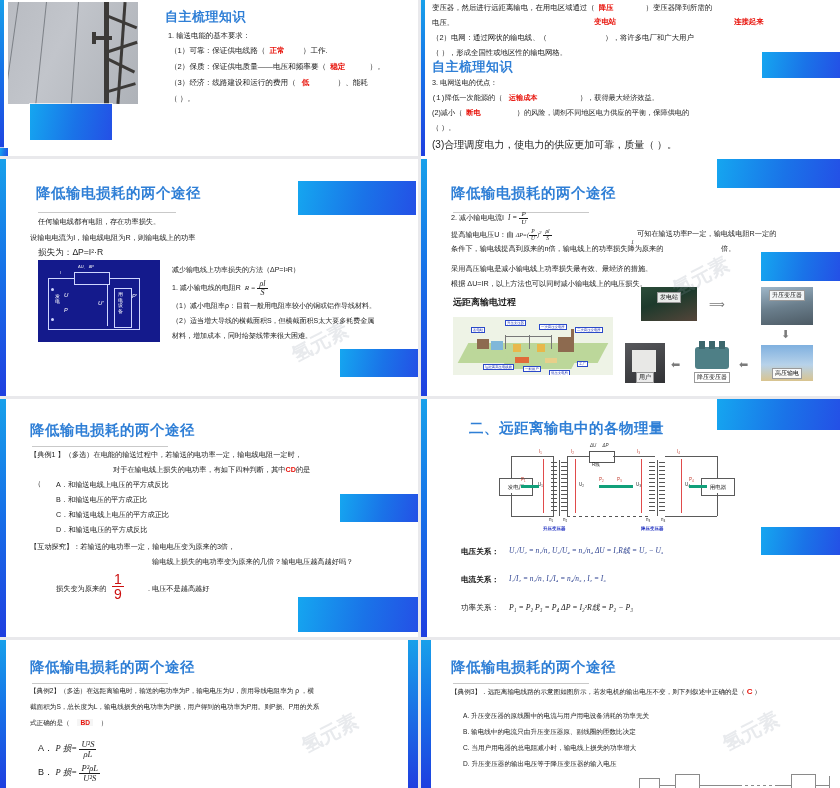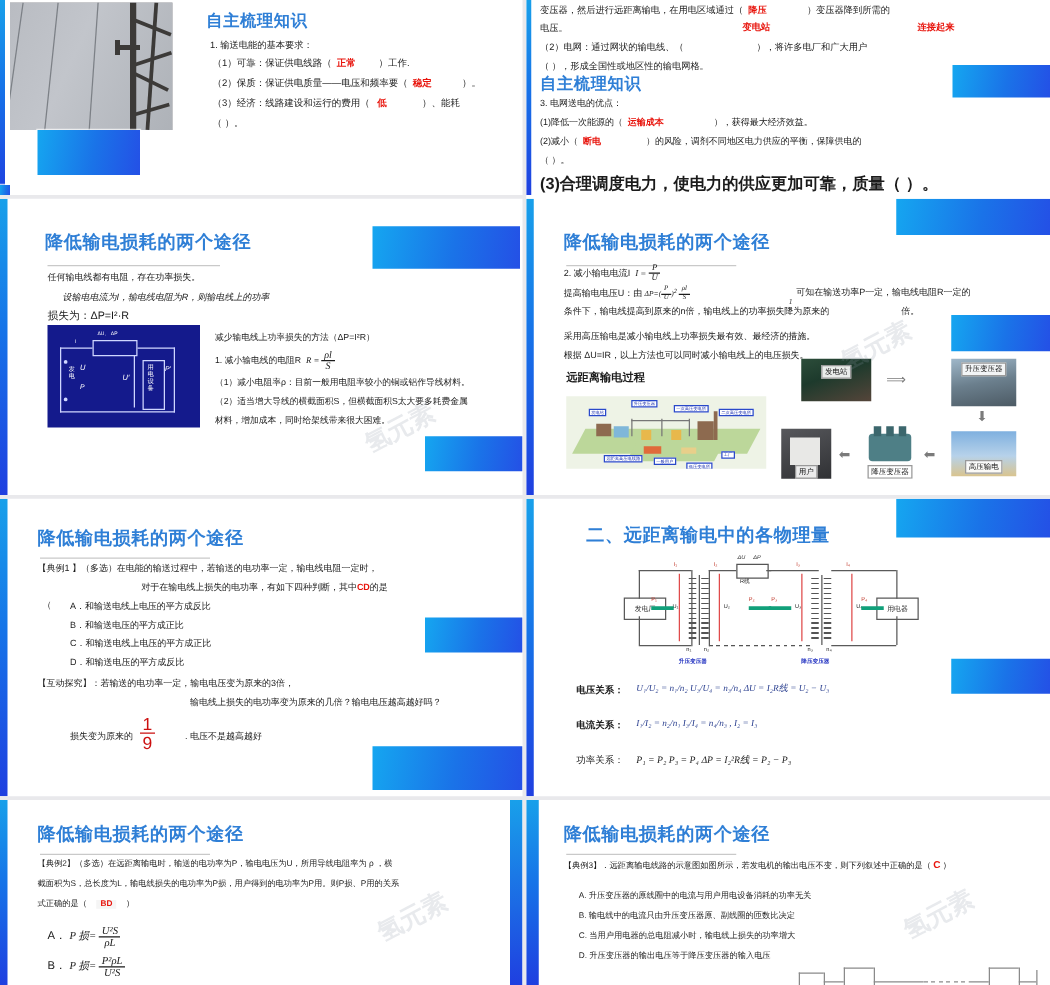--- a/index.html
+++ b/index.html
@@ -128,47 +128,47 @@
       <span>），将许多电厂和广大用户</span>
     </div>
 
     <div class="txt" style="left:11px;top:48px;font-size:7.4px;">（                ），形成全国性或地区性的输电网格。</div>
 
     <div class="title" style="left:11px;top:58px;font-size:13px;">自主梳理知识</div>
     <div class="blk" style="left:341px;top:52px;width:78px;height:26px;"></div>
 
     <div class="txt" style="left:11px;top:78px;font-size:7.2px;">3. 电网送电的优点：</div>
 
-    <div class="txt" style="left:11px;top:93px;font-size:7.2px;">
+    <div class="txt" style="left:11px;top:93px;font-size:7.2px;font-family:Liberation Mono, monospace;">
       <span>(1)降低一次能源的（</span>
       <span class="red" style="margin:0 38px 0 2px;">运输成本</span>
       <span>），获得最大经济效益。</span>
     </div>
 
     <div class="txt" style="left:11px;top:108px;font-size:7.2px;">
       <span>(2)减小（</span>
       <span class="red" style="margin:0 34px 0 2px;">断电</span>
       <span>）的风险，调剂不同地区电力供应的平衡，保障供电的</span>
     </div>
 
     <div class="txt" style="left:11px;top:123px;font-size:7.2px;">（            ）。</div>
     <div class="txt red" style="left:212px;top:122px;font-size:7.2px;margin-top:40px;">更高</div>
 
-    <div class="txt" style="left:11px;top:138px;font-size:13px;font-weight:bold;">(3)合理调度电力，使电力的供应更加可靠，质量（                 ）。</div>
+    <div class="txt" style="left:11px;top:138px;font-size:10px;">(3)合理调度电力，使电力的供应更加可靠，质量（                 ）。</div>
   </div>
 
   <div class="slide" style="left:0;top:159px;width:418px;height:237px;">
     <div class="lstrip" style="height:237px;"></div>
 
     <div class="title" style="left:36px;top:25px;font-size:14.5px;">降低输电损耗的两个途径</div>
     <div class="rule" style="left:38px;top:53px;width:138px;"></div>
     <div class="blk" style="left:298px;top:22px;width:118px;height:34px;"></div>
 
     <div class="txt" style="left:38px;top:58px;font-size:7.2px;">任何输电线都有电阻，存在功率损失。</div>
-    <div class="txt" style="left:50px;top:74px;font-size:7.2px;font-style:italic;">设输电电流为I，输电线电阻为R，则输电线上的功率</div>
+    <div class="txt" style="left:30px;top:74px;font-size:7.2px;">设输电电流为I，输电线电阻为R，则输电线上的功率</div>
     <div class="txt" style="left:38px;top:88px;font-size:8.6px;">损失为：ΔP=I²·R</div>
 
     <div class="navy" style="left:38px;top:101px;width:122px;height:82px;">
       <div class="nw" style="left:10px;top:18px;width:92px;height:1px;"></div>
       <div class="nw" style="left:10px;top:18px;width:1px;height:52px;"></div>
       <div class="nw" style="left:10px;top:69px;width:92px;height:1px;"></div>
       <div class="nbox" style="left:36px;top:12px;width:34px;height:11px;"></div>
       <div class="nw" style="left:101px;top:18px;width:1px;height:52px;"></div>
       <div class="nbox" style="left:76px;top:28px;width:16px;height:38px;"></div>
       <div class="nw" style="left:69px;top:24px;width:1px;height:42px;"></div>

